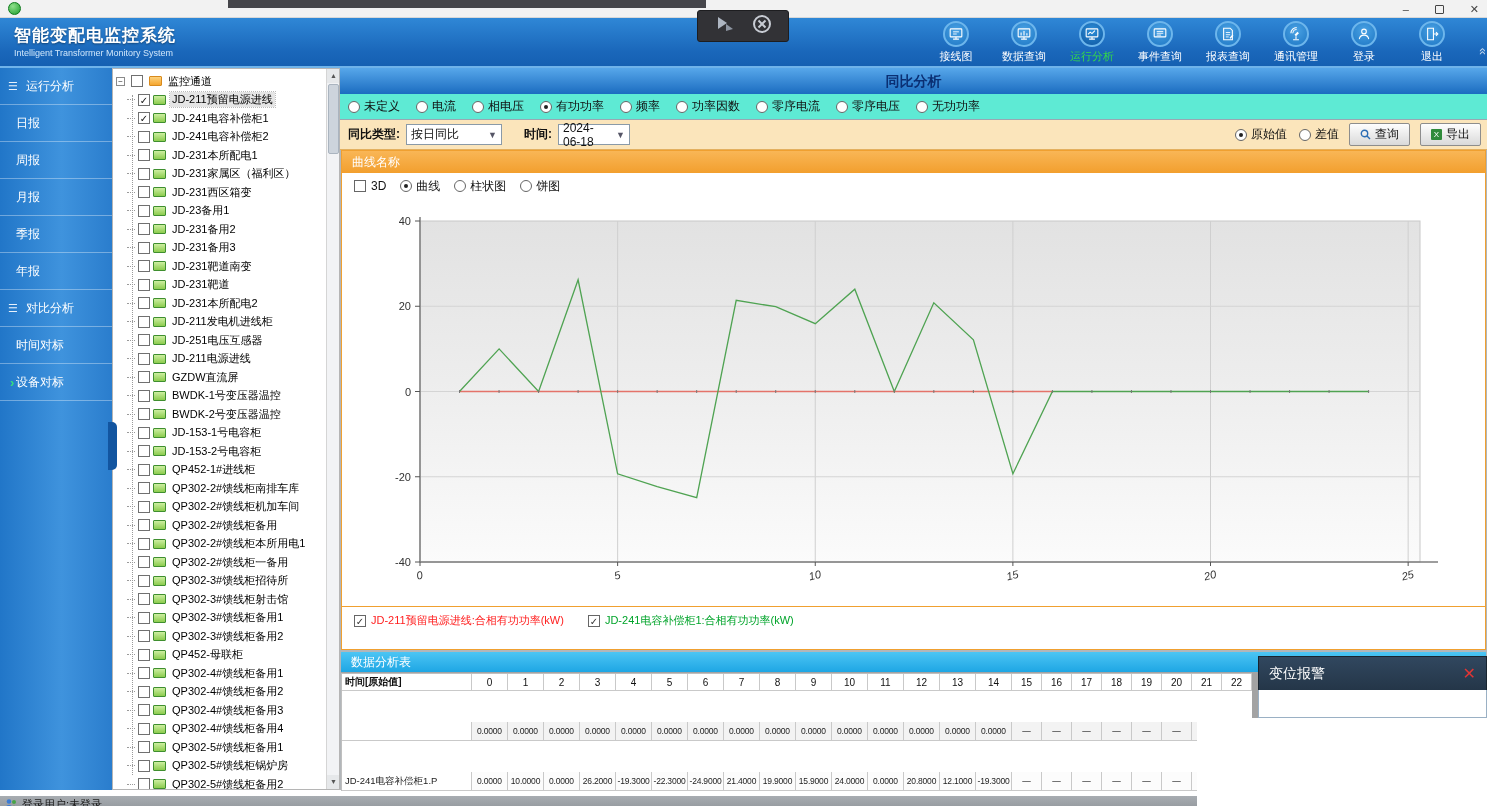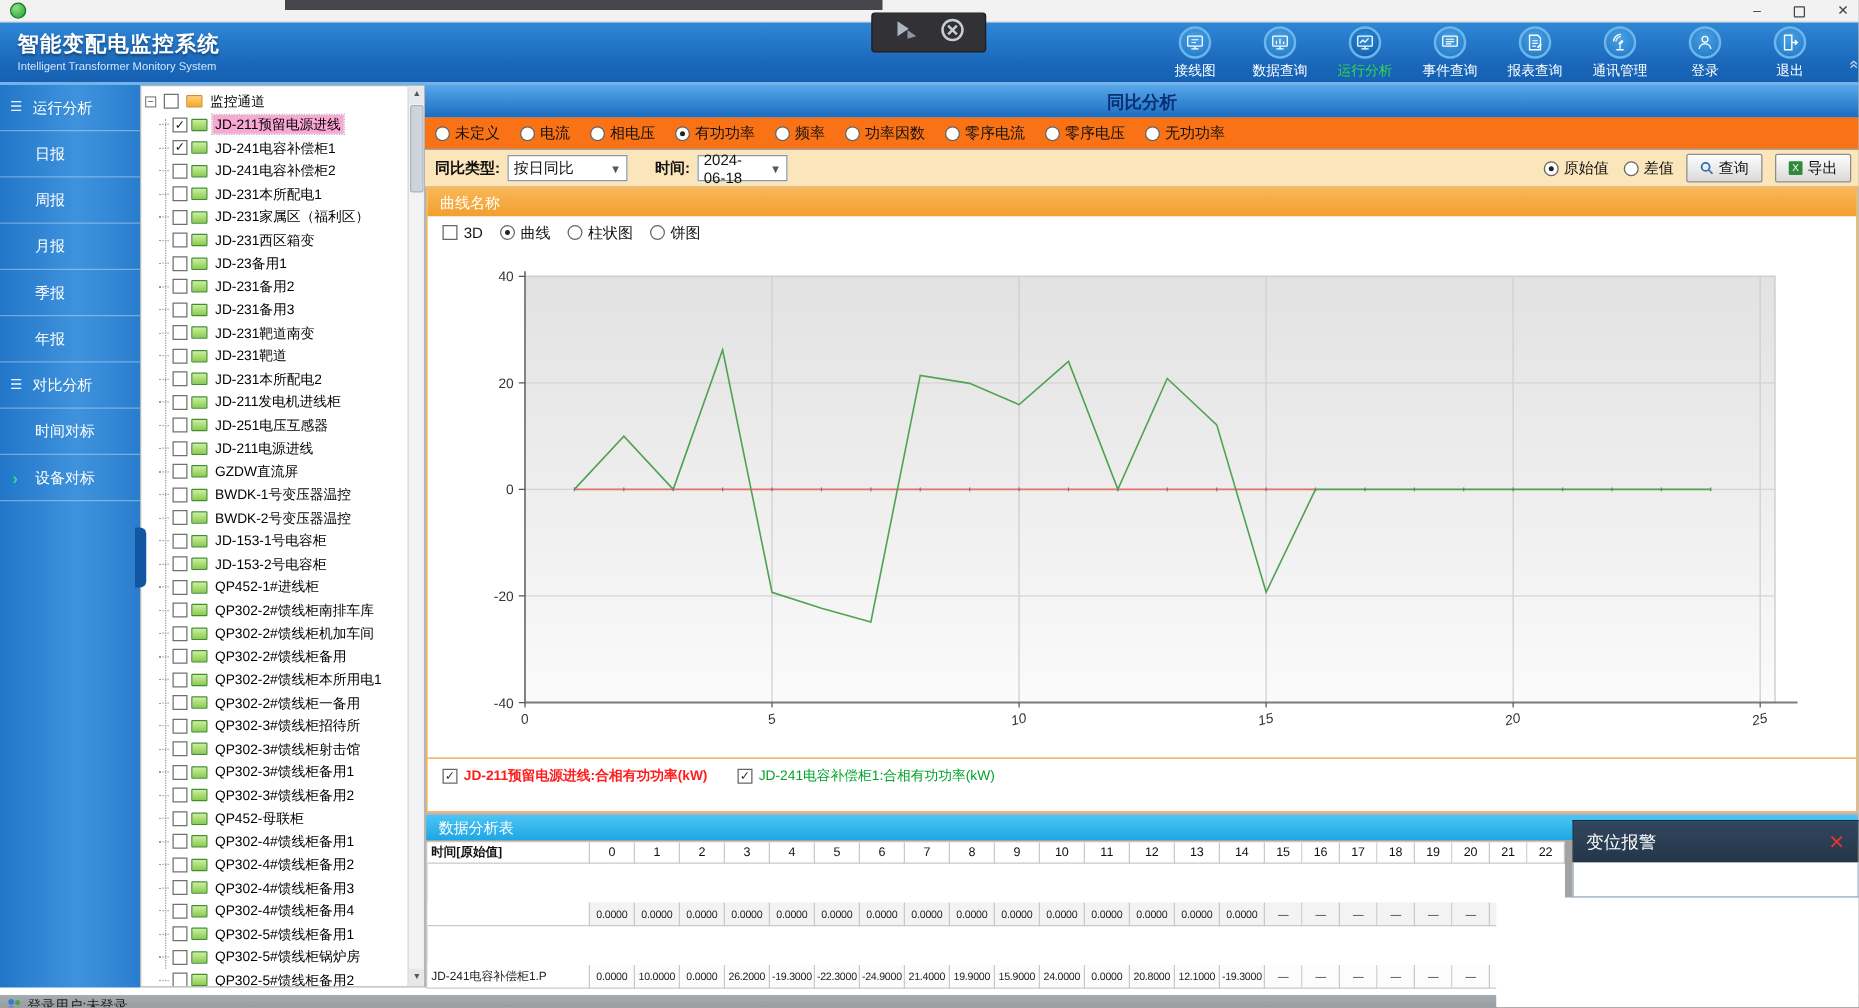--- a/index.html
+++ b/index.html
@@ -30,21 +30,21 @@
   .nav-icon{width:26px;height:26px;border-radius:50%;background:radial-gradient(circle at 50% 35%,#4aa2e4,#1e77c4);
     border:2px solid #6db6ec;display:flex;align-items:center;justify-content:center;}
   .nav-label{font-size:11px;color:#fff;margin-top:2px;white-space:nowrap;}
   .nav-item.active .nav-label{color:#35d948;}
   .nav-item.active .nav-icon{background:radial-gradient(circle at 50% 35%,#2d8fd9,#0e56a0);}
   #hdr-chevrons{position:absolute;right:2px;top:26px;color:rgba(255,255,255,.75);font-size:13px;transform:rotate(-90deg);}
 
   
   #sidebar{position:absolute;left:0;top:68px;width:112px;height:722px;
     background:linear-gradient(90deg,#2176c8,#3f93dd 55%,#2a7dcd);}
-  .sb-item{position:relative;height:37px;line-height:37px;color:#fff;font-size:12px;padding-left:28px;
+  .sb-item{position:relative;height:37px;line-height:37px;color:#fff;font-size:12px;padding-left:16px;
     border-bottom:1px solid rgba(255,255,255,.35);cursor:pointer;white-space:nowrap;}
   .sb-item.section{padding-left:26px;}
   .sb-item.section .sb-ico{position:absolute;left:8px;top:0;font-size:11px;color:#e8f2fc;}
   .sb-item.active{color:#fff;}
   .sb-item.active .sb-arrow{position:absolute;left:10px;top:0;color:#35e07c;font-weight:bold;font-size:13px;}
   #sidebar-grip{position:absolute;left:108px;top:422px;width:9px;height:48px;background:#1255a0;
     border-radius:0 5px 5px 0;z-index:5;}
 
   
   #tree-panel{position:absolute;left:112px;top:68px;width:228px;height:722px;background:#fff;
@@ -55,32 +55,32 @@
   .t-conn{width:8px;margin-left:14px;border-top:1px dotted #9a9a9a;}
   .t-exp{width:9px;height:9px;border:1px solid #8a8a8a;background:#fff;font-size:8px;line-height:7px;text-align:center;
     color:#333;margin:0 3px 0 3px;}
   .t-cb{width:12px;height:12px;border:1px solid #707070;background:#fff;margin:0 3px;font-size:10px;line-height:11px;
     text-align:center;color:#111;cursor:pointer;flex:none;}
   .t-icon{width:13px;height:10px;border:1px solid #3f8f2f;background:linear-gradient(180deg,#cdeea0,#8ccc4e);
     border-radius:1px;margin-right:4px;flex:none;}
   .t-folder{width:13px;height:10px;background:linear-gradient(180deg,#fdd27c,#f5a62f);border:1px solid #d88a1d;
     border-radius:1px;margin:0 4px 0 3px;flex:none;}
   .t-label{padding:0 2px;cursor:pointer;}
-  .t-label.sel{background:#f9a8d4;outline:1px dotted #bbb;}
+  .t-label.sel{background:#e5e5e5;outline:1px dotted #bbb;}
   #tree-scroll{position:absolute;right:0;top:0;width:13px;height:100%;background:#f2f3f5;border-left:1px solid #d5d5d5;}
   .ts-arrow{position:absolute;left:0;width:13px;height:14px;font-size:7px;color:#555;text-align:center;line-height:14px;background:#e6e8ea;}
   #ts-up{top:0;} #ts-down{bottom:0;}
   #ts-thumb{position:absolute;left:1px;top:15px;width:11px;height:70px;background:#cdd4dc;border:1px solid #aab4bf;border-radius:2px;}
 
   
   #main{position:absolute;left:340px;top:68px;width:1147px;height:722px;background:#b2b6ba;}
   #main-title{position:absolute;left:0;top:0;width:100%;height:26px;
     background:linear-gradient(180deg,#57a7ea,#1b6cc0);color:#0a2f73;font-weight:bold;font-size:14px;
     text-align:center;line-height:26px;}
-  #metric-row{position:absolute;left:0;top:26px;width:100%;height:26px;background:#f97316;border-bottom:1px solid #9aa6b2;
+  #metric-row{position:absolute;left:0;top:26px;width:100%;height:26px;background:#5eead4;border-bottom:1px solid #9aa6b2;
     display:flex;align-items:center;gap:16px;padding-left:8px;font-size:12px;color:#111;}
   .radio{display:flex;align-items:center;gap:4px;cursor:pointer;white-space:nowrap;}
   .rdot{width:12px;height:12px;border-radius:50%;border:1px solid #666;background:#fff;position:relative;flex:none;}
   .radio.sel .rdot:after{content:"";position:absolute;left:3px;top:3px;width:4px;height:4px;border-radius:50%;background:#222;}
   #toolbar{position:absolute;left:0;top:52px;width:100%;height:30px;background:#fbe5bb;border-bottom:1px solid #e3b060;
     display:flex;align-items:center;font-size:12px;color:#111;}
   .tb-label{font-weight:bold;margin-left:8px;}
   .select{height:21px;background:#fff;border:1px solid #8a9aa8;display:flex;align-items:center;
     padding:0 4px;margin-left:6px;font-size:12px;cursor:pointer;}
   .select .arrow{margin-left:auto;font-size:9px;color:#556;padding-left:6px;}
@@ -674,21 +674,21 @@
               <line x1="900.0395256916996" y1="181" x2="900.0395256916996" y2="184" stroke="#777" stroke-width="1"></line>
               <line x1="939.5652173913044" y1="181" x2="939.5652173913044" y2="184" stroke="#777" stroke-width="1"></line>
               <line x1="979.090909090909" y1="181" x2="979.090909090909" y2="184" stroke="#777" stroke-width="1"></line>
               <line x1="1018.6166007905138" y1="181" x2="1018.6166007905138" y2="184" stroke="#777" stroke-width="1"></line>
             </g>
         </svg>
       </div>
       <div id="legend-row">
           <span class="legend-item">
             <span class="cbox">✓</span>
-            <span style="color:#ff1e1e;font-weight:bold;">JD-211预留电源进线:合相有功功率(kW)</span>
+            <span style="color:#ff1e1e;">JD-211预留电源进线:合相有功功率(kW)</span>
           </span>
           <span class="legend-item">
             <span class="cbox">✓</span>
             <span style="color:#00a42a;">JD-241电容补偿柜1:合相有功功率(kW)</span>
           </span>
         </div>
     </div>
 
     <div id="data-section">
       <div id="data-header">数据分析表</div>

